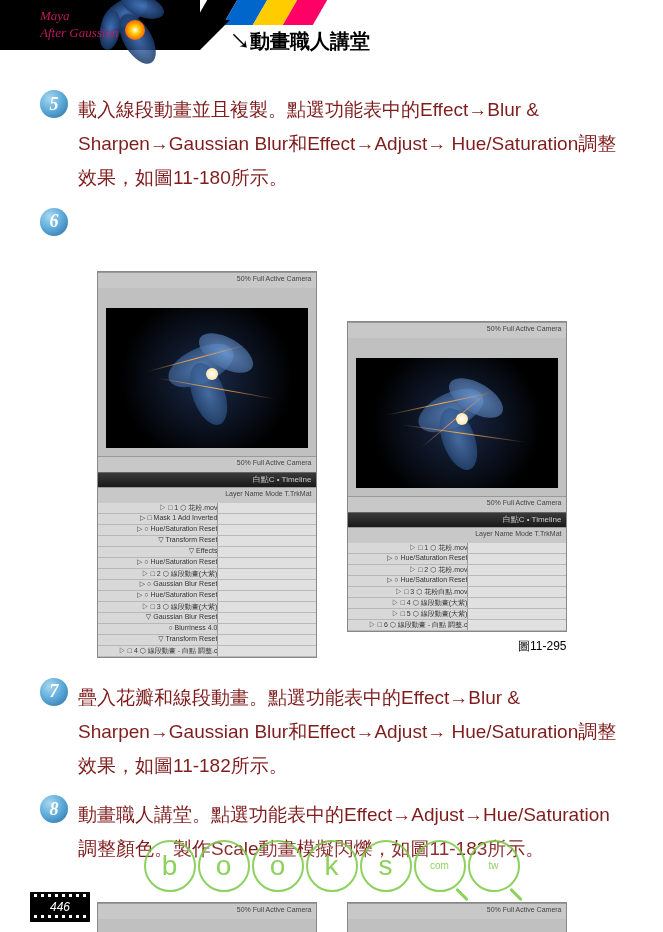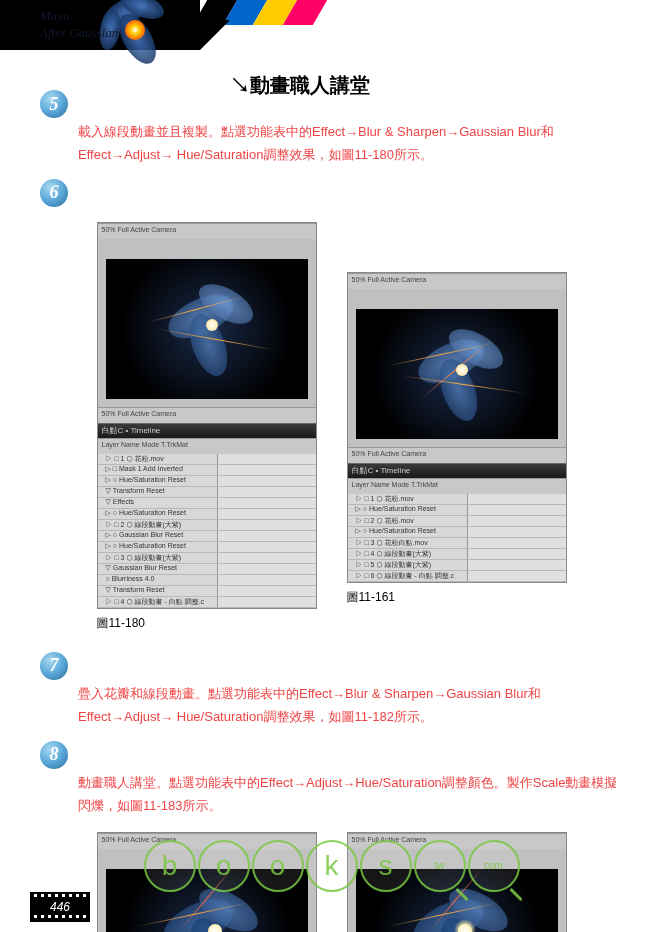--- a/index.html
+++ b/index.html
@@ -12,35 +12,35 @@
 .flower-petal { position: absolute; background: radial-gradient(ellipse, #4a7cc8 0%, #1a3a6a 70%, transparent 100%); border-radius: 50%; opacity: 0.85; }
 .flower-center { position: absolute; left: 45px; top: 30px; width: 20px; height: 20px; background: radial-gradient(circle, #fff 0%, #ffcc00 30%, #ff6600 70%); border-radius: 50%; }
 .color-stripes { position: absolute; left: 200px; top: 0; width: 120px; height: 25px; z-index: 1; display: flex; transform: skewX(-30deg); }
 .stripe { flex: 1; height: 100%; }
 .stripe1 { background: #000; }
 .stripe2 { background: #0066cc; }
 .stripe3 { background: #ffcc00; }
 .stripe4 { background: #ff0066; }
 .black-tri { position: absolute; left: 200px; top: 20px; width: 0; height: 0; border-left: 30px solid #000; border-bottom: 30px solid transparent; z-index: 1; }
 
-.header-left-text { position: absolute; left: 40px; top: 8px; color: #0f172a; font-size: 13px; font-style: italic; line-height: 1.3; z-index: 4; font-family: Georgia, serif; }
-.header-title { position: absolute; left: 230px; top: 28px; font-size: 20px; font-weight: bold; color: #000; z-index: 4; margin-top: 44px; }
+.header-left-text { position: absolute; left: 40px; top: 8px; color: #be185d; font-size: 13px; font-style: italic; line-height: 1.3; z-index: 4; font-family: Georgia, serif; }
+.header-title { position: absolute; left: 230px; top: 28px; font-size: 20px; font-weight: bold; color: #000; z-index: 4; }
 .header-arrow { font-weight: bold; color: #000; }
 
 
 .content { padding: 20px 40px 0 40px; }
 .step { display: flex; margin-bottom: 12px; align-items: flex-start; }
 .step-num { flex: 0 0 28px; height: 28px; margin-right: 10px; position: relative; }
 .step-circle { width: 28px; height: 28px; border-radius: 50%; background: radial-gradient(circle at 35% 30%, #a8d8f0, #5aa8d8, #2a6a9a); display: flex; align-items: center; justify-content: center; }
 .step-digit { color: #fff; font-size: 18px; font-style: italic; font-weight: bold; font-family: Georgia, serif; }
-.step-text { font-size: 13px; line-height: 1.8; color: #ef4444; padding-top: 3px; margin-top: 27px; }
+.step-text { font-size: 19px; line-height: 1.8; color: #7f1d1d; padding-top: 3px; }
 
 
 .figures-row { display: flex; justify-content: center; gap: 30px; margin: 15px 0 20px 0; }
-.figure { text-align: left; }
+.figure { text-align: right; margin-top: 20px; }
 .figure-caption { font-size: 12px; margin-top: 6px; color: #000; }
 
 .ae-window { background: #c0c0c0; border: 1px solid #888; position: relative; }
 .ae-preview { background: #000; margin: 20px 8px 8px 8px; position: relative; overflow: hidden; }
 .ae-preview-inner { position: absolute; inset: 0; background: radial-gradient(circle at 50% 50%, #1a2a4a 0%, #000 70%); }
 .flower-art { position: absolute; inset: 0; }
 .fa-petal { position: absolute; border-radius: 50%; opacity: 0.7; }
 .fa-streak { position: absolute; height: 1px; background: linear-gradient(to right, transparent, #ffaa44, transparent); }
 .ae-timeline { background: #b0b0b0; border-top: 1px solid #666; }
 .ae-timeline-header { height: 14px; background: linear-gradient(to bottom, #3a3a3a, #1a1a1a); color: #ccc; font-size: 8px; padding: 1px 4px; }
@@ -187,21 +187,20 @@
                 <div class="ae-row-left">▽ Transform   Reset</div>
                 <div class="ae-row-right"></div>
               </div>
               <div class="ae-row">
                 <div class="ae-row-left">▷ □ 4 ⬡ 線段動畫 - 白點 調整.c</div>
                 <div class="ae-row-right"></div>
               </div>
             </div>
         </div>
       </div>
-      <div class="figure-caption">圖11-180</div>
     </div>
 
     <div class="figure">
       <div class="ae-window" style="width:220px;margin-top:50px">
         <div class="ae-controls">50%   Full   Active Camera</div>
         <div class="ae-preview" style="height:130px">
           <div class="ae-preview-inner">
               <div class="flower-art">
             <div class="fa-petal" style="left:60px;top:35px;width:70px;height:35px;background:radial-gradient(ellipse,#6a9ad8,#2a4a7a);transform:rotate(-25deg)"></div>
             <div class="fa-petal" style="left:90px;top:25px;width:60px;height:30px;background:radial-gradient(ellipse,#7aaae8,#3a5a8a);transform:rotate(30deg)"></div>
@@ -246,21 +245,21 @@
                 <div class="ae-row-left">▷ □ 5 ⬡ 線段動畫(大紫)</div>
                 <div class="ae-row-right"></div>
               </div>
               <div class="ae-row">
                 <div class="ae-row-left">▷ □ 6 ⬡ 線段動畫 - 白點 調整.c</div>
                 <div class="ae-row-right"></div>
               </div>
             </div>
         </div>
       </div>
-      <div class="figure-caption">圖11-161</div>
+      <div class="figure-caption">圖11-295</div>
     </div>
   </div>
 
   <div class="step">
     <div class="step-num">
         <div class="step-circle">
           <span class="step-digit">7</span>
         </div>
       </div>
     <div class="step-text">疊入花瓣和線段動畫。點選功能表中的Effect→Blur &amp; Sharpen→Gaussian Blur和Effect→Adjust→ Hue/Saturation調整效果，如圖11-182所示。</div>
@@ -334,25 +333,25 @@
   <div class="wm-circle">
       <span class="wm-letter">o</span>
     </div>
   <div class="wm-circle">
       <span class="wm-letter">k</span>
     </div>
   <div class="wm-circle">
       <span class="wm-letter">s</span>
     </div>
   <div class="wm-circle wm-mag">
+      <span class="wm-small">com</span>
+      <div class="wm-handle"></div>
+    </div>
+  <div class="wm-circle wm-mag">
       <span class="wm-small">tw</span>
-      <div class="wm-handle"></div>
-    </div>
-  <div class="wm-circle wm-mag">
-      <span class="wm-small">com</span>
       <div class="wm-handle"></div>
     </div>
 </div>
 
 <div class="page-footer">
   <div class="film-strip">
     <div class="film-holes-top">
         <div class="film-hole"></div>
         <div class="film-hole"></div>
         <div class="film-hole"></div>

